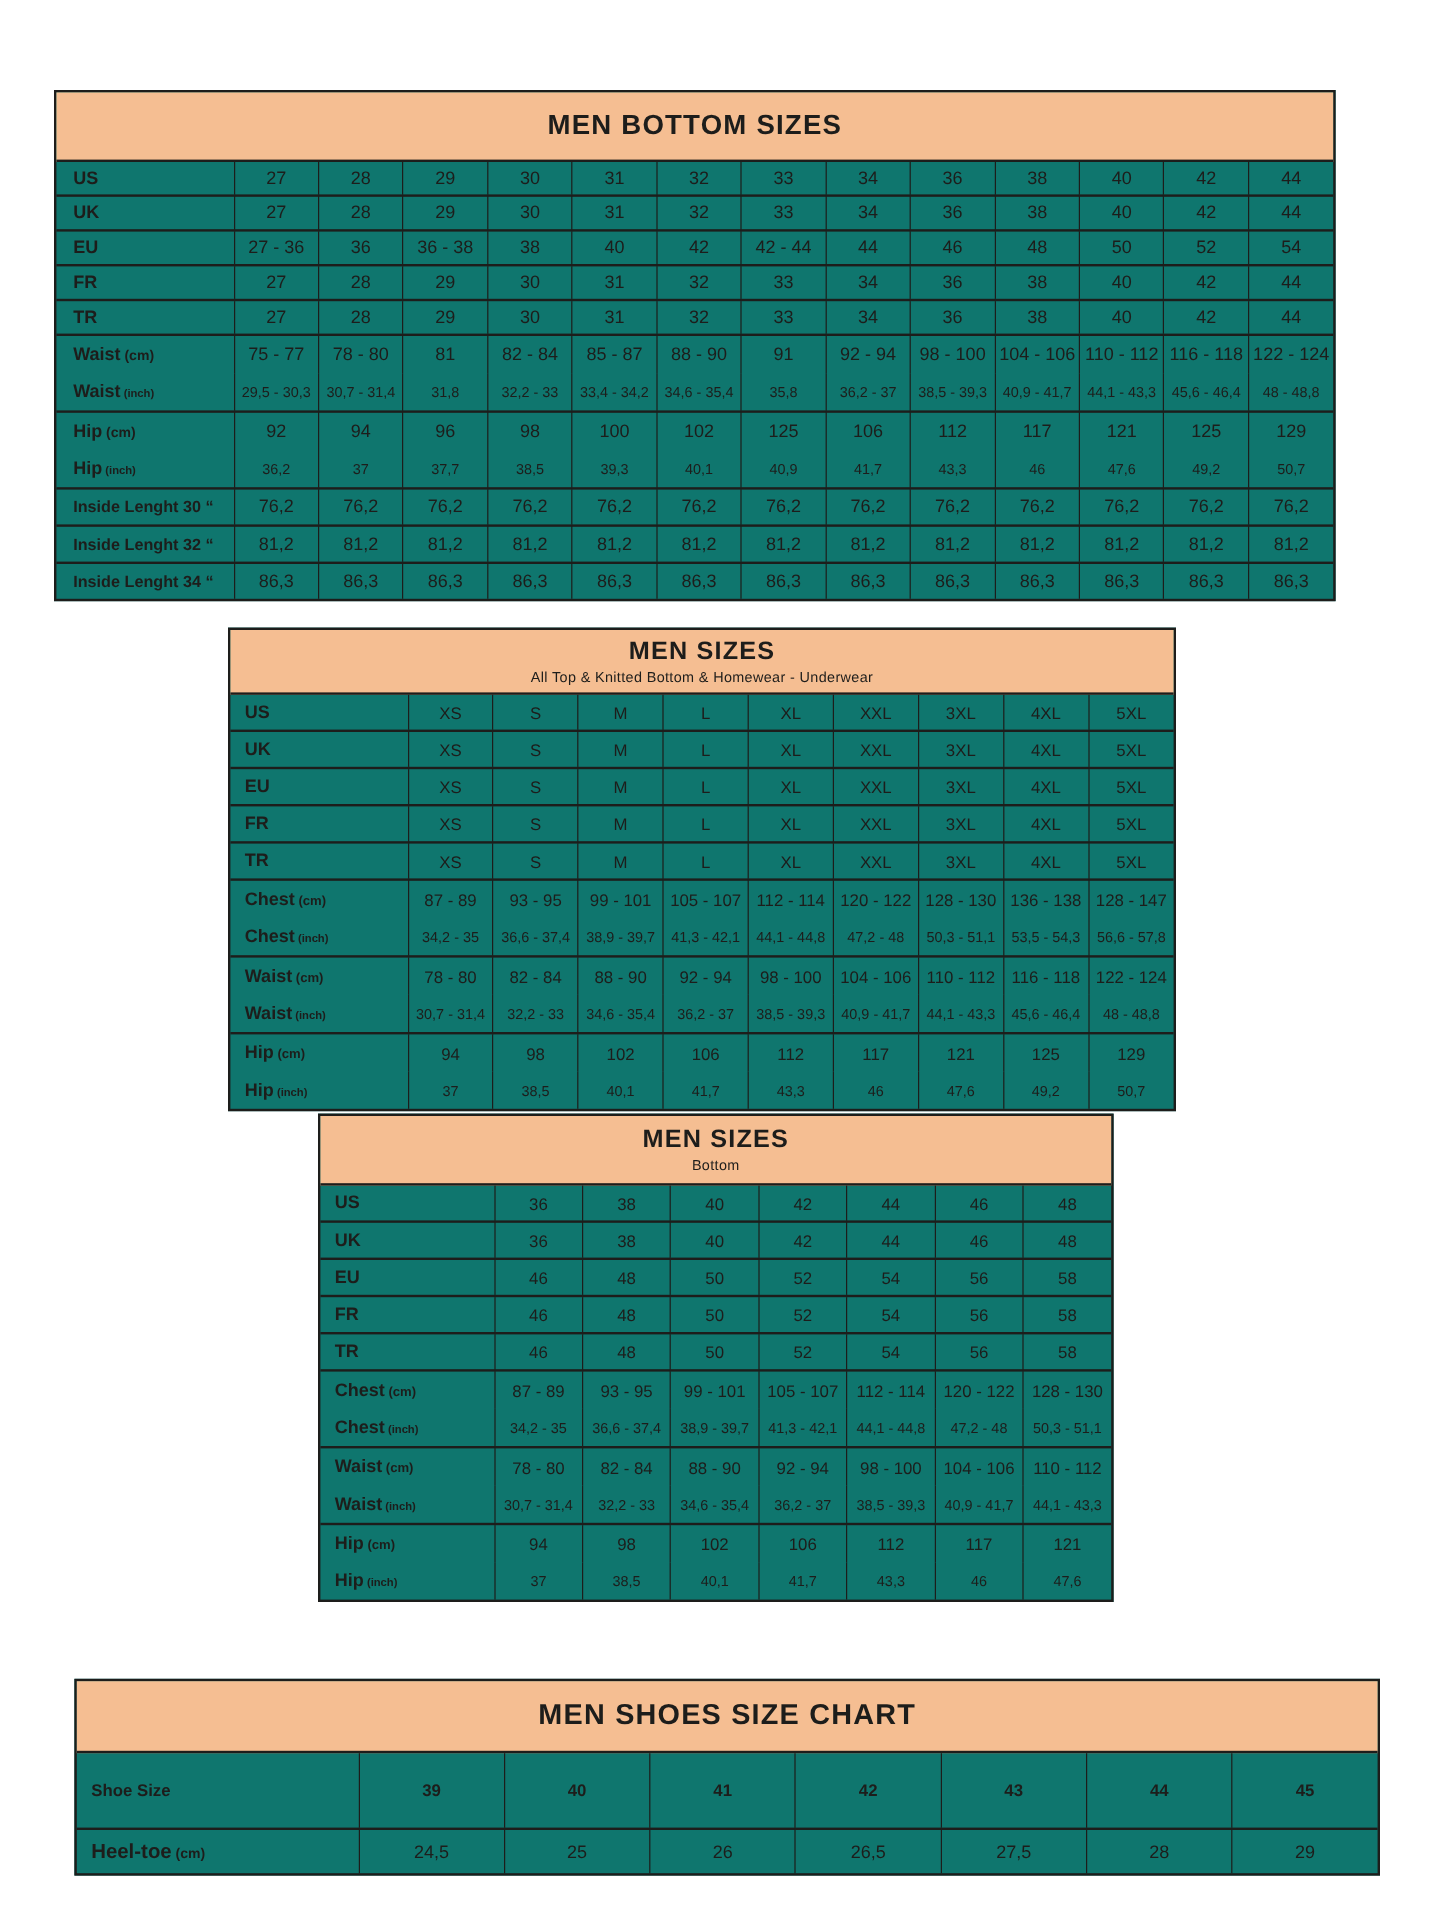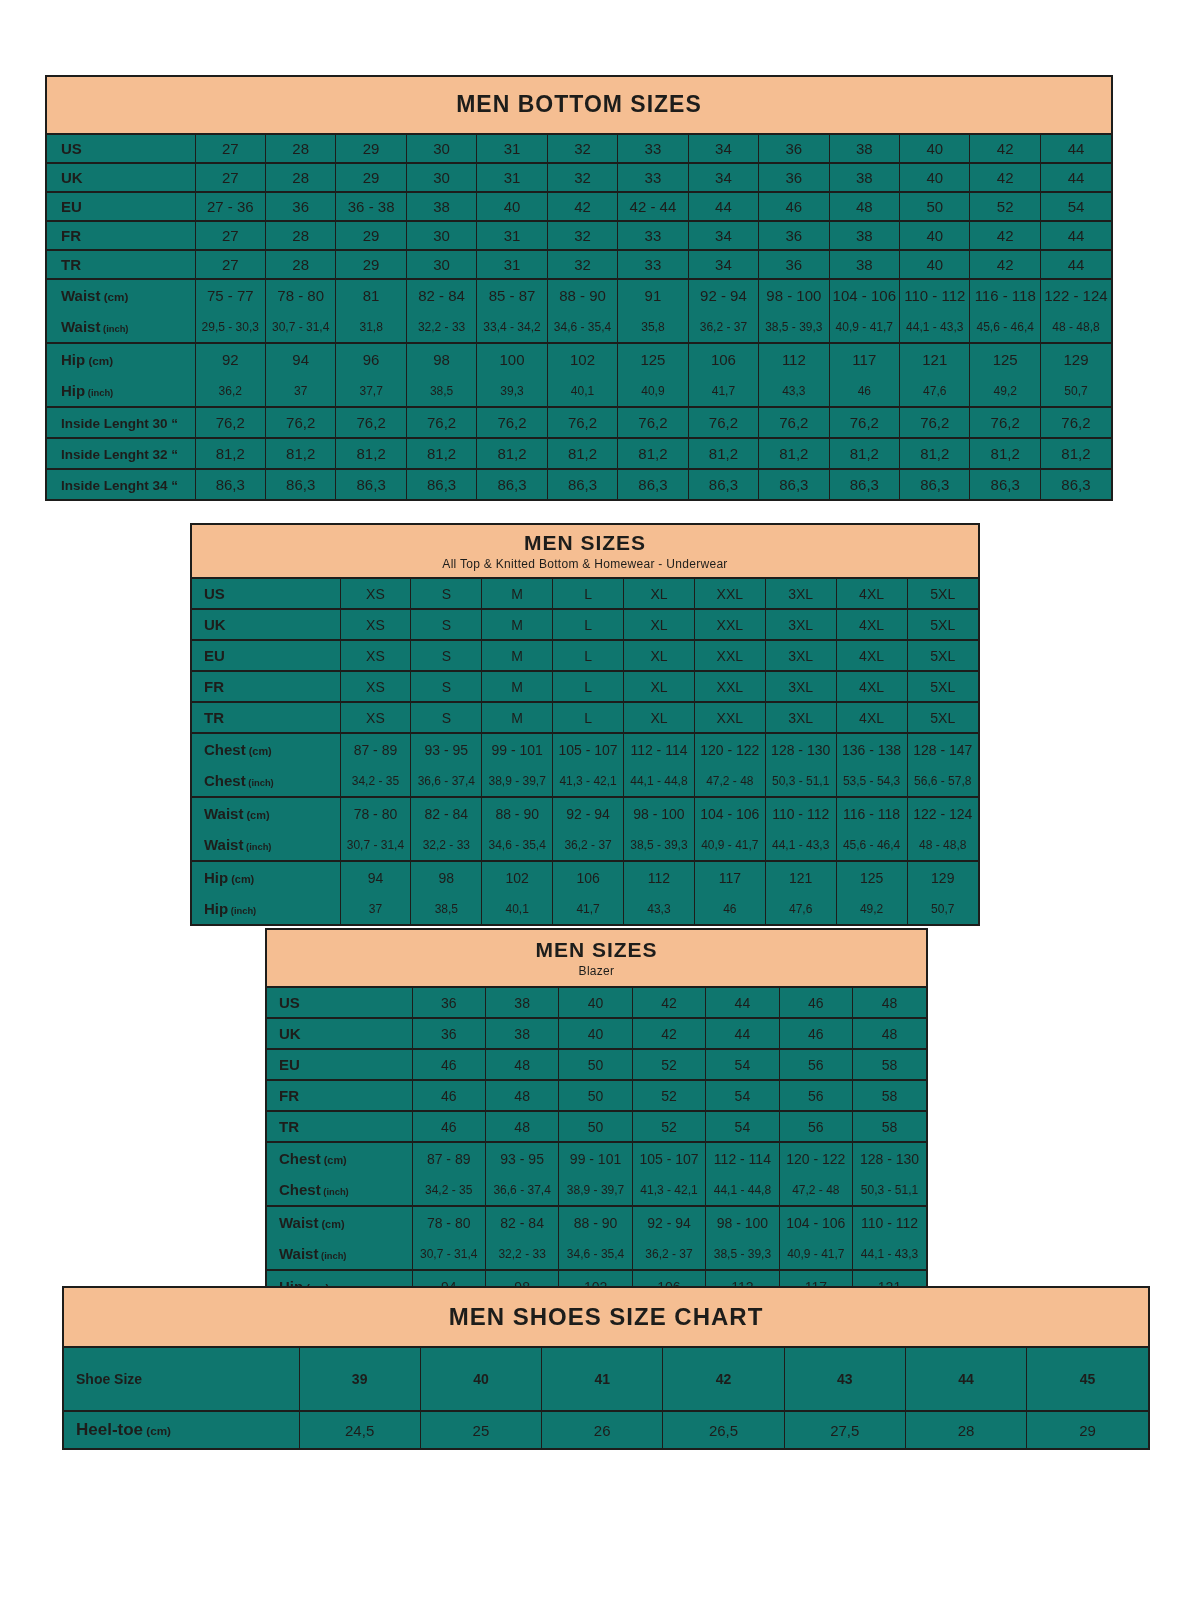--- a/index.html
+++ b/index.html
@@ -13,21 +13,21 @@
 
   .size-table {
     position:absolute;
     border:2px solid #1d1d1b;
     background:#0f766e;
     box-sizing:border-box;
   }
   #t1 {left:45px;  top:75px;   width:1068px;}
   #t2 {left:190px; top:523px;  width:790px;}
   #t3 {left:265px; top:928px;  width:663px;}
-  #t4 {left:62px;  top:1286px; width:1088px;}
+  #t4 {left:62px;  top:1399px; width:1088px;}
 
   .table-header {
     background:#f5be92;
     border-bottom:2px solid #1d1d1b;
     display:flex; flex-direction:column;
     align-items:center; justify-content:center;
     text-align:center;
   }
   #t1 .table-header {height:56px;}
   #t2 .table-header {height:52px;}
@@ -484,21 +484,21 @@
           <td class="val-cell">49,2</td>
           <td class="val-cell">50,7</td>
         </tr>
       </tbody>
     </table>
 </div>
 
 <div class="size-table" id="t3">
   <div class="table-header" style="background: rgb(245, 190, 146);">
     <div class="table-title">MEN SIZES</div>
-    <div class="table-subtitle">Blazer</div>
+    <div class="table-subtitle">Bottom</div>
   </div>
   <table class="grid">
       <colgroup>
         <col class="label-col">
         <col>
         <col>
         <col>
         <col>
         <col>
         <col>

